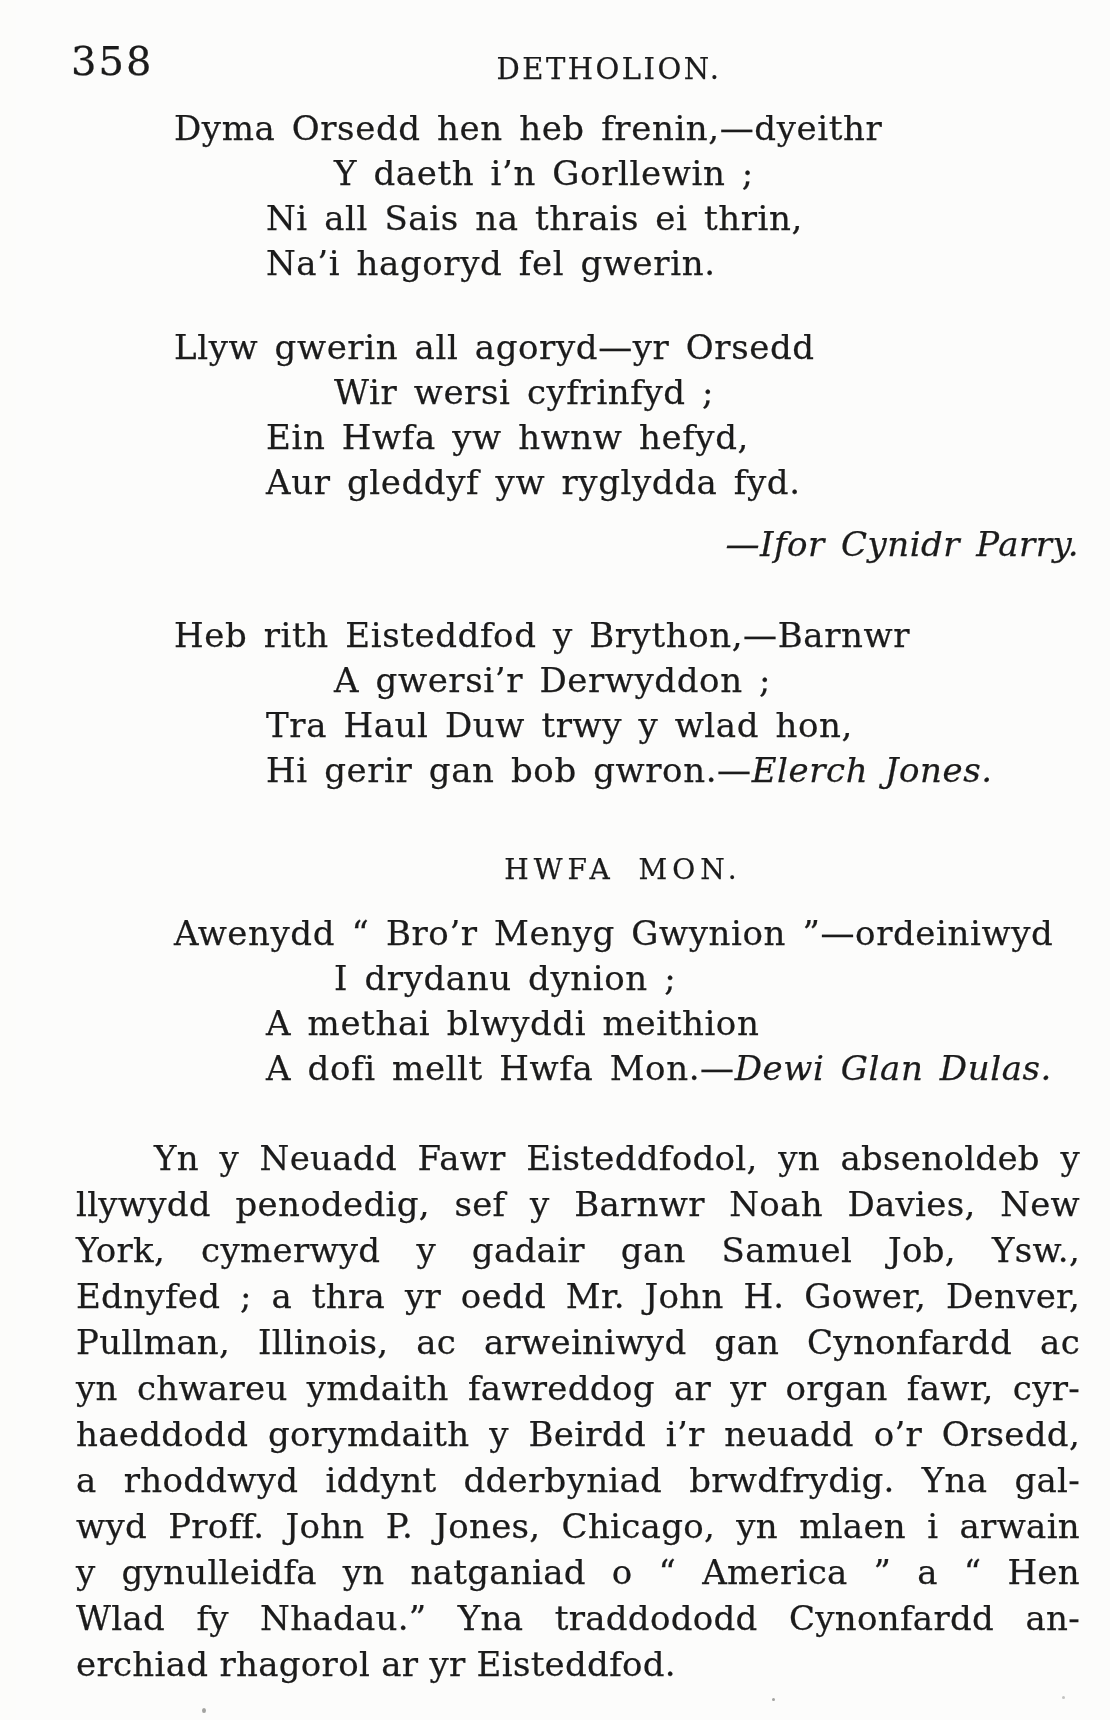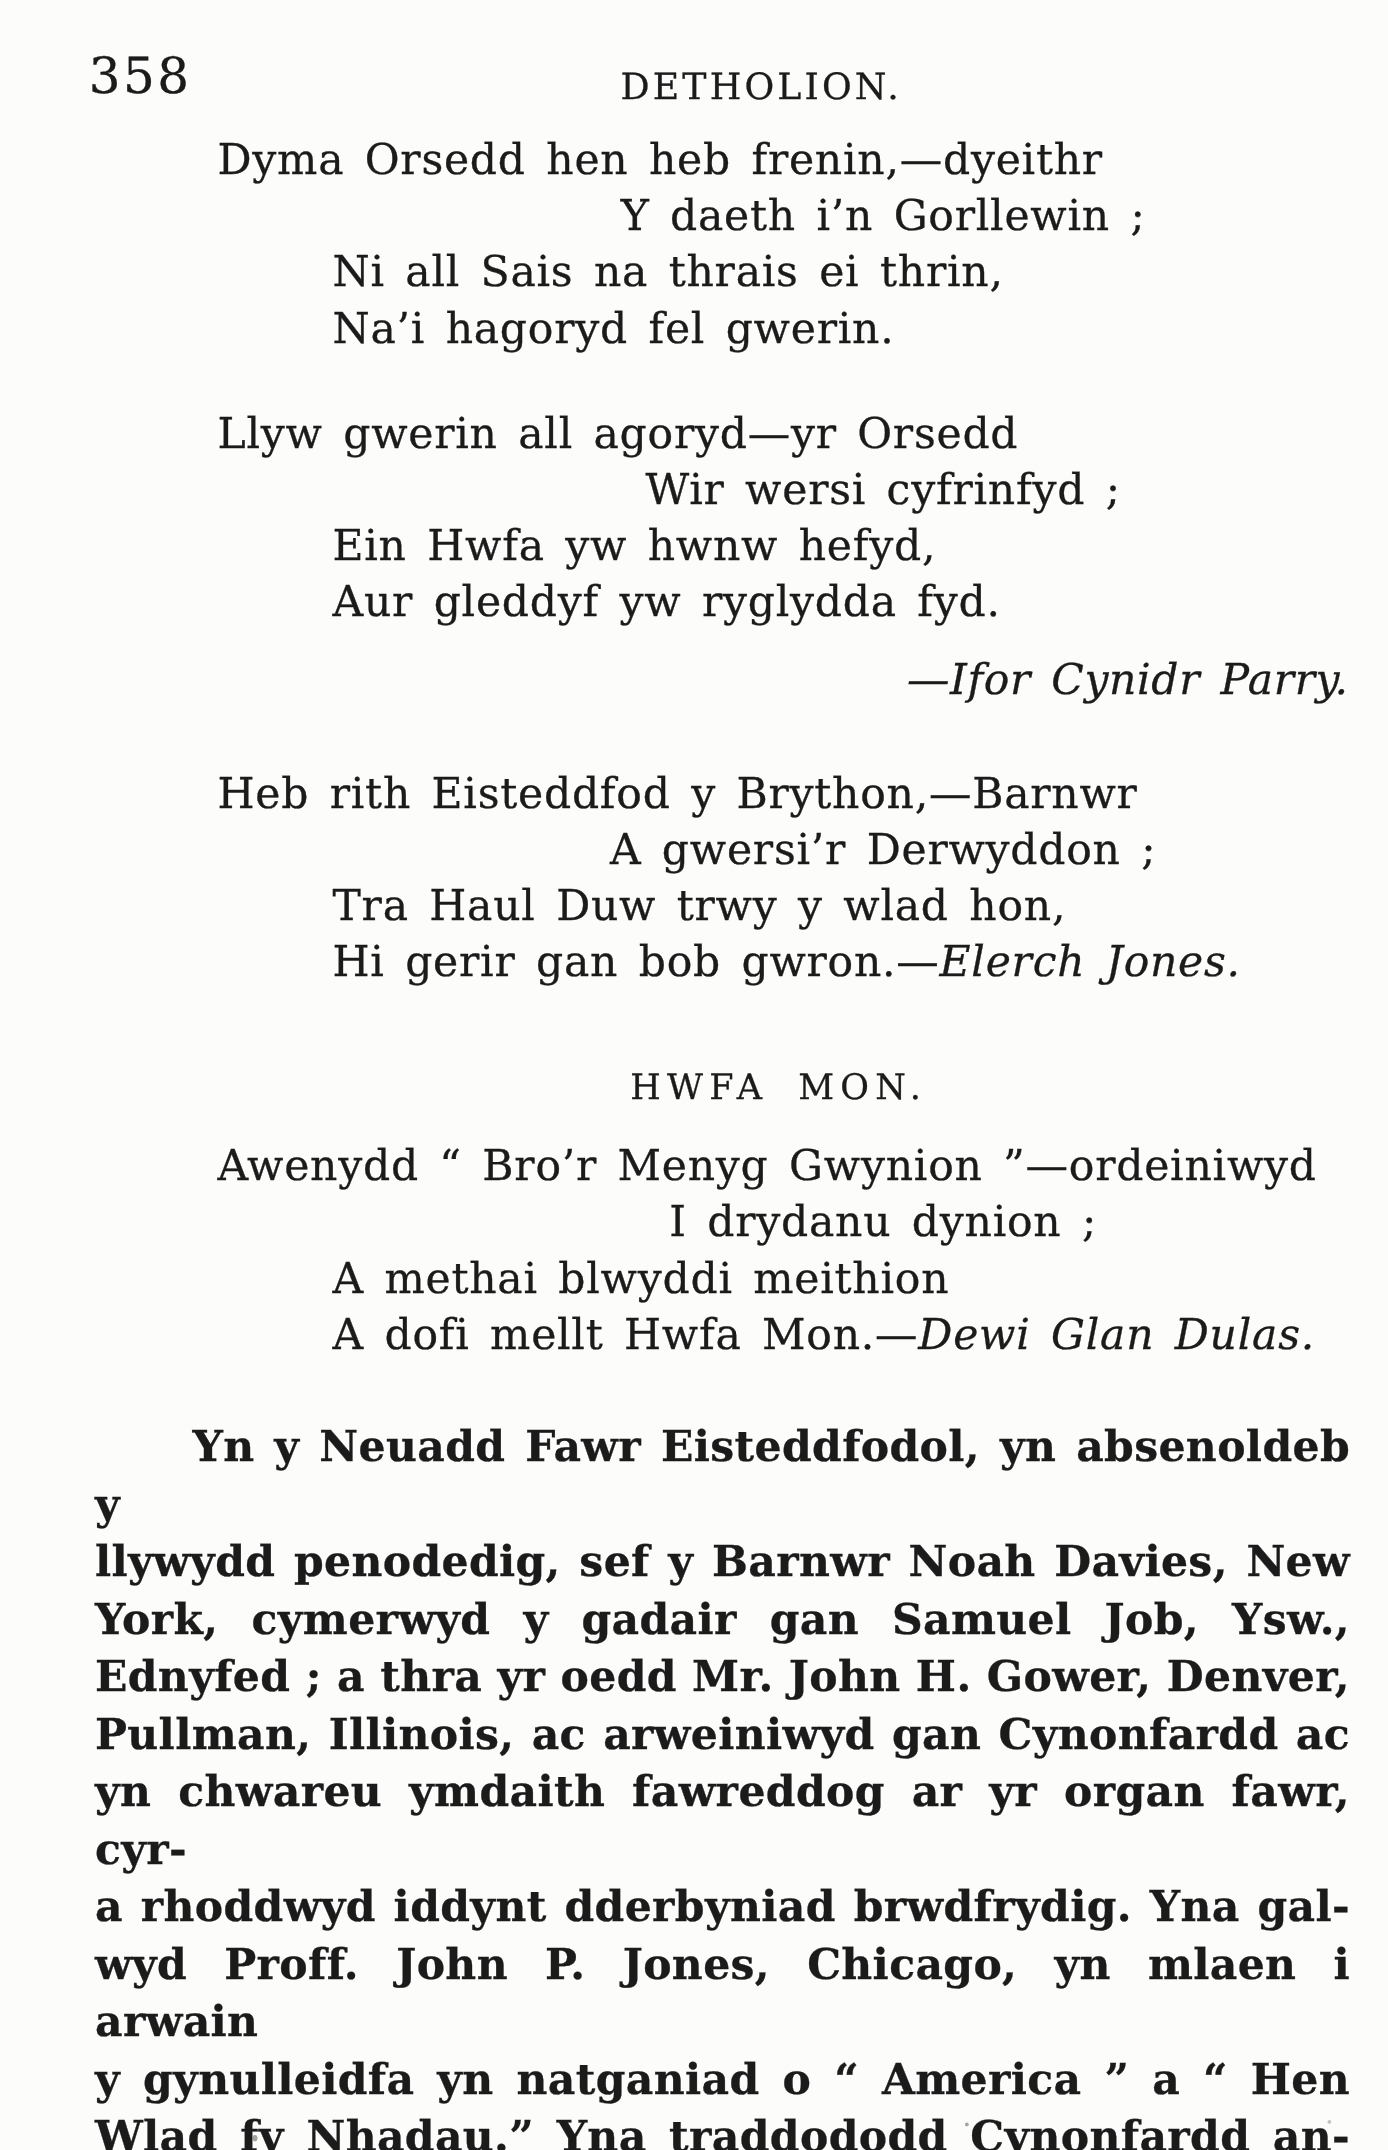--- a/index.html
+++ b/index.html
@@ -34,21 +34,21 @@
     width: 905px;
     font-size: 34px;
     line-height: 45px;
     word-spacing: 5px;
     letter-spacing: 0.6px;
   }
   #poem1 { top: 106px; }
   #poem2 { top: 325px; }
   #poem3 { top: 613px; }
   #poem4 { top: 911px; }
-  .pl-b { margin-left: 160px; text-align: center; }
+  .pl-b { margin-left: 160px; }
   .pl-c { margin-left: 92px; }
   .attribution {
     text-align: right;
     font-style: italic;
     margin-top: 17px;
     letter-spacing: 0.5px;
   }
   .attr-inline { font-style: italic; }
   .section-heading {
     position: absolute;
@@ -63,21 +63,20 @@
     position: absolute;
     left: 60px; top: 1135px;
     width: 1004px;
     font-size: 34px;
     line-height: 46px;
     letter-spacing: 0.3px;
   }
   .prose-line {
     text-align: justify;
     text-align-last: justify;
-    font-weight: bold;
   }
   .prose-line.first { text-indent: 78px; }
   .prose-line.last { text-align-last: left; }
   .speck {
     position: absolute;
     background: #5a5a55;
     border-radius: 50%;
     opacity: 0.55;
   }
 </style>
@@ -120,20 +119,21 @@
     <div class="poem-line pl-c"><span>A dofi mellt Hwfa Mon.—</span><span class="attr-inline">Dewi Glan Dulas.</span></div>
   </div>
 
   <div class="prose">
     <div class="prose-line first">Yn y Neuadd Fawr Eisteddfodol, yn absenoldeb y</div>
     <div class="prose-line">llywydd penodedig, sef y Barnwr Noah Davies, New</div>
     <div class="prose-line">York, cymerwyd y gadair gan Samuel Job, Ysw.,</div>
     <div class="prose-line">Ednyfed ; a thra yr oedd Mr. John H. Gower, Denver,</div>
     <div class="prose-line">Pullman, Illinois, ac arweiniwyd gan Cynonfardd ac</div>
     <div class="prose-line">yn chwareu ymdaith fawreddog ar yr organ fawr, cyr-</div>
+    <div class="prose-line">haeddodd gorymdaith y Beirdd i’r neuadd o’r Orsedd,</div>
     <div class="prose-line">a rhoddwyd iddynt dderbyniad brwdfrydig.  Yna gal-</div>
     <div class="prose-line">wyd Proff. John P. Jones, Chicago, yn mlaen i arwain</div>
     <div class="prose-line">y gynulleidfa yn natganiad o “ America ” a “ Hen</div>
     <div class="prose-line">Wlad fy Nhadau.”  Yna traddododd Cynonfardd an-</div>
     <div class="prose-line last">erchiad rhagorol ar yr Eisteddfod.</div>
   </div>
 
   <div class="speck" style="left:186px; top:1708px; width:4px; height:5px;"></div>
   <div class="speck" style="left:756px; top:1698px; width:3px; height:3px;"></div>
   <div class="speck" style="left:1046px; top:1696px; width:3px; height:3px; opacity:0.35;"></div>

